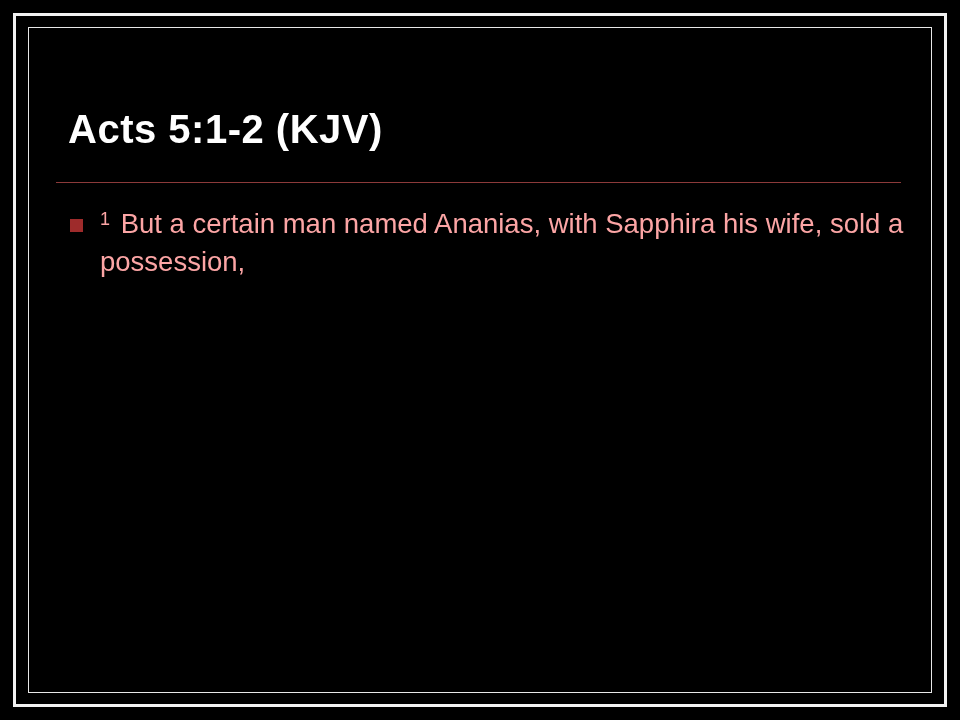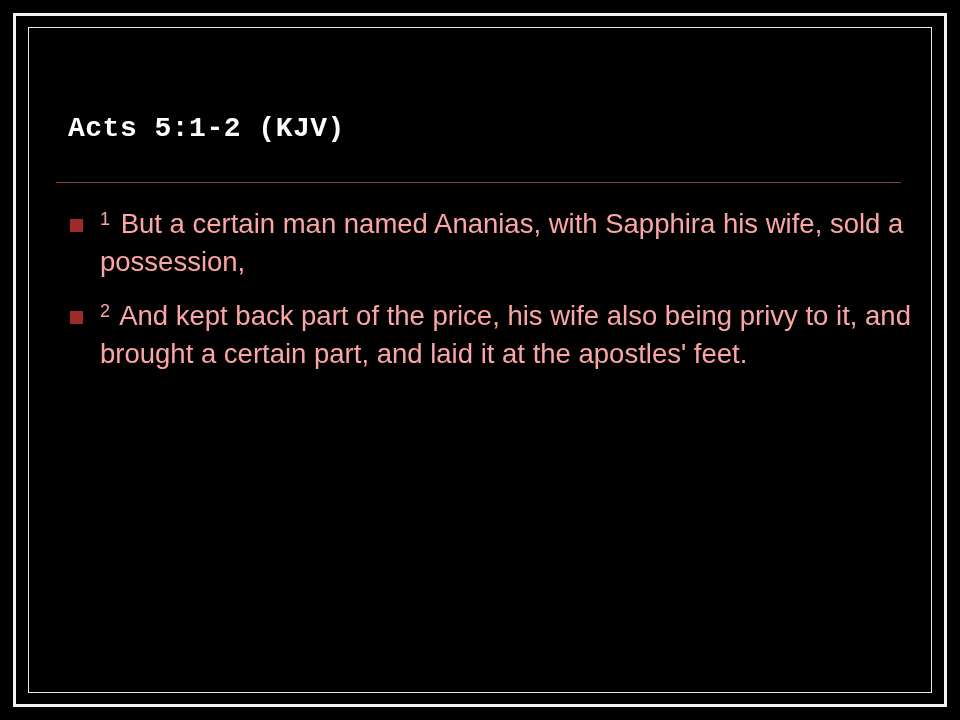--- a/index.html
+++ b/index.html
@@ -47,23 +47,23 @@
     width: 904px;
     height: 666px;
     box-sizing: border-box;
   }
   .title {
     position: absolute;
     left: 40px;
     top: 78px;
     width: 820px;
     color: #ffffff;
-    font-family: Liberation Mono, monospace;
+    font-family: Liberation Sans, sans-serif;
     font-weight: bold;
-    font-size: 28px;
+    font-size: 40px;
     line-height: 48px;
     letter-spacing: 0.5px;
     white-space: nowrap;
   }
   .title-rule {
     position: absolute;
     left: 28px;
     top: 155px;
     width: 845px;
     height: 1px;
@@ -119,22 +119,17 @@
     <div class="title-rule"></div>
 
     <ul class="body-list">
 
       <li class="bullet-item">
         <span class="marker"></span>
         <span class="verse-num">1</span>
         <span class="verse-text">But a certain man named Ananias, with Sapphira his wife, sold a possession,</span>
       </li>
 
-      <li class="bullet-item">
-        <span class="marker"></span>
-        <span class="verse-num">2</span>
-        <span class="verse-text">And kept back part of the price, his wife also being privy to it, and brought a certain part, and laid it at the apostles' feet.</span>
-      </li>
 
     </ul>
 
   </div>
 </div>
 
 </body></html>

